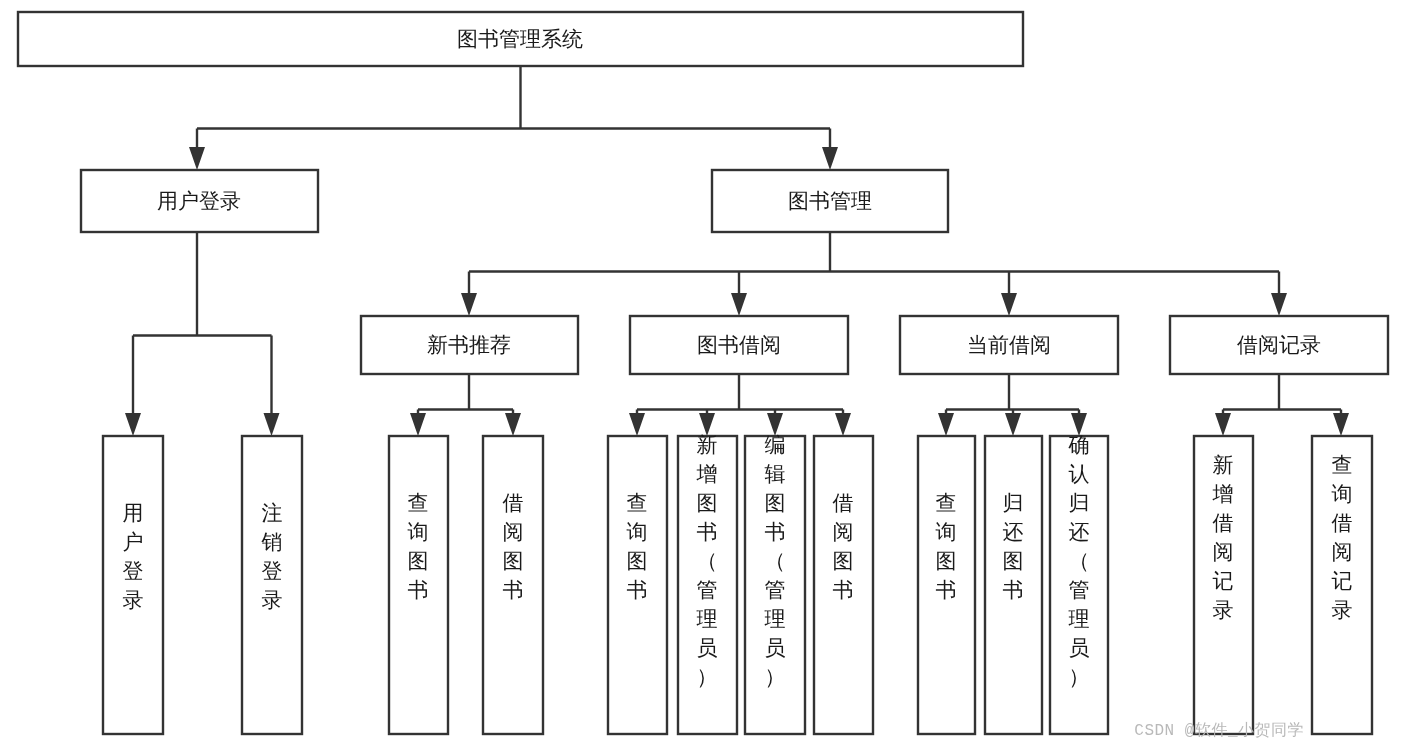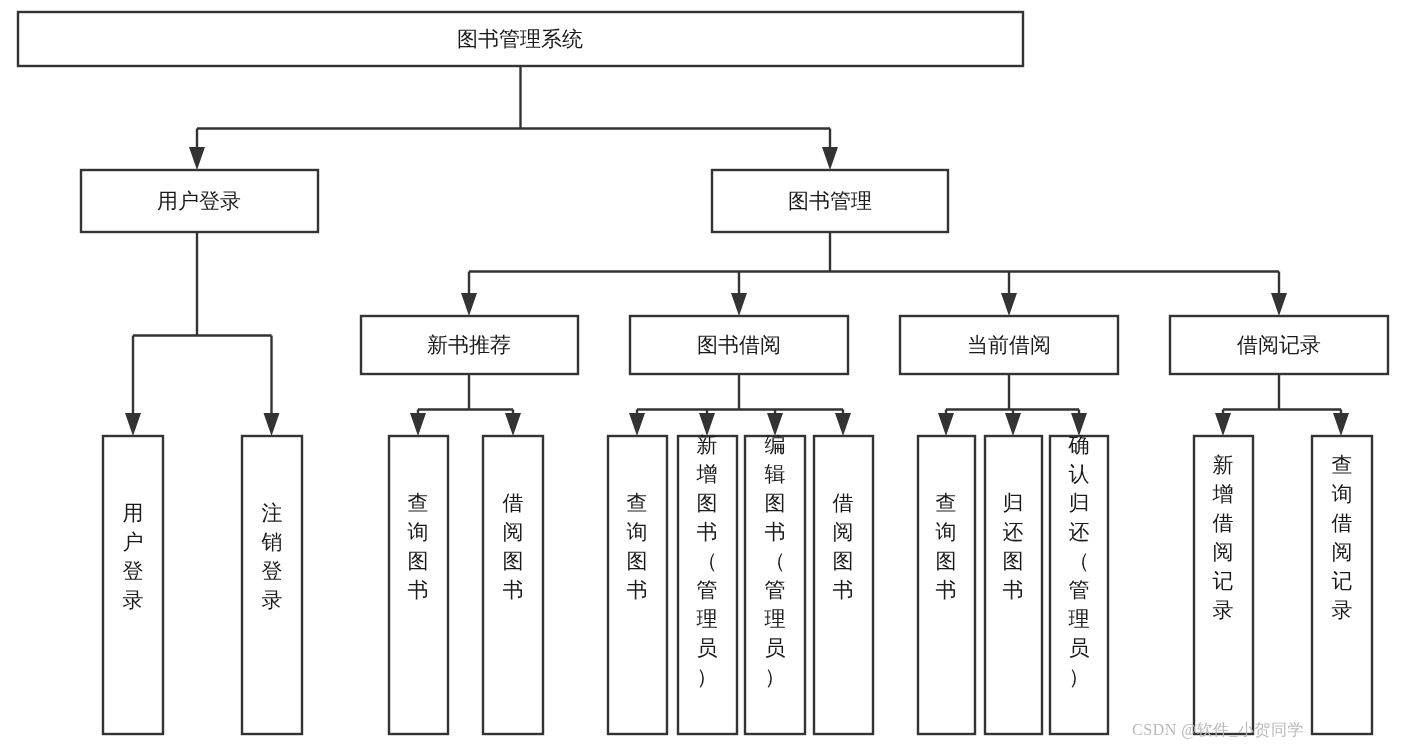--- a/index.html
+++ b/index.html
@@ -55,21 +55,21 @@
     font-family: "Liberation Sans", "DejaVu Sans", sans-serif;
     font-size: 21px;
     fill: #1a1a1a;
     text-anchor: middle;
     white-space: pre;
   }
   .watermark {
     position: absolute;
     right: 8px;
     bottom: 6px;
-    font-family: Liberation Serif, serif;
+    font-family: Liberation Mono, monospace;
     font-size: 16px;
     color: #b9b9b9;
     letter-spacing: 0.5px;
     user-select: none;
     pointer-events: none;
   }
 </style>
 </head>
 <body>
 

